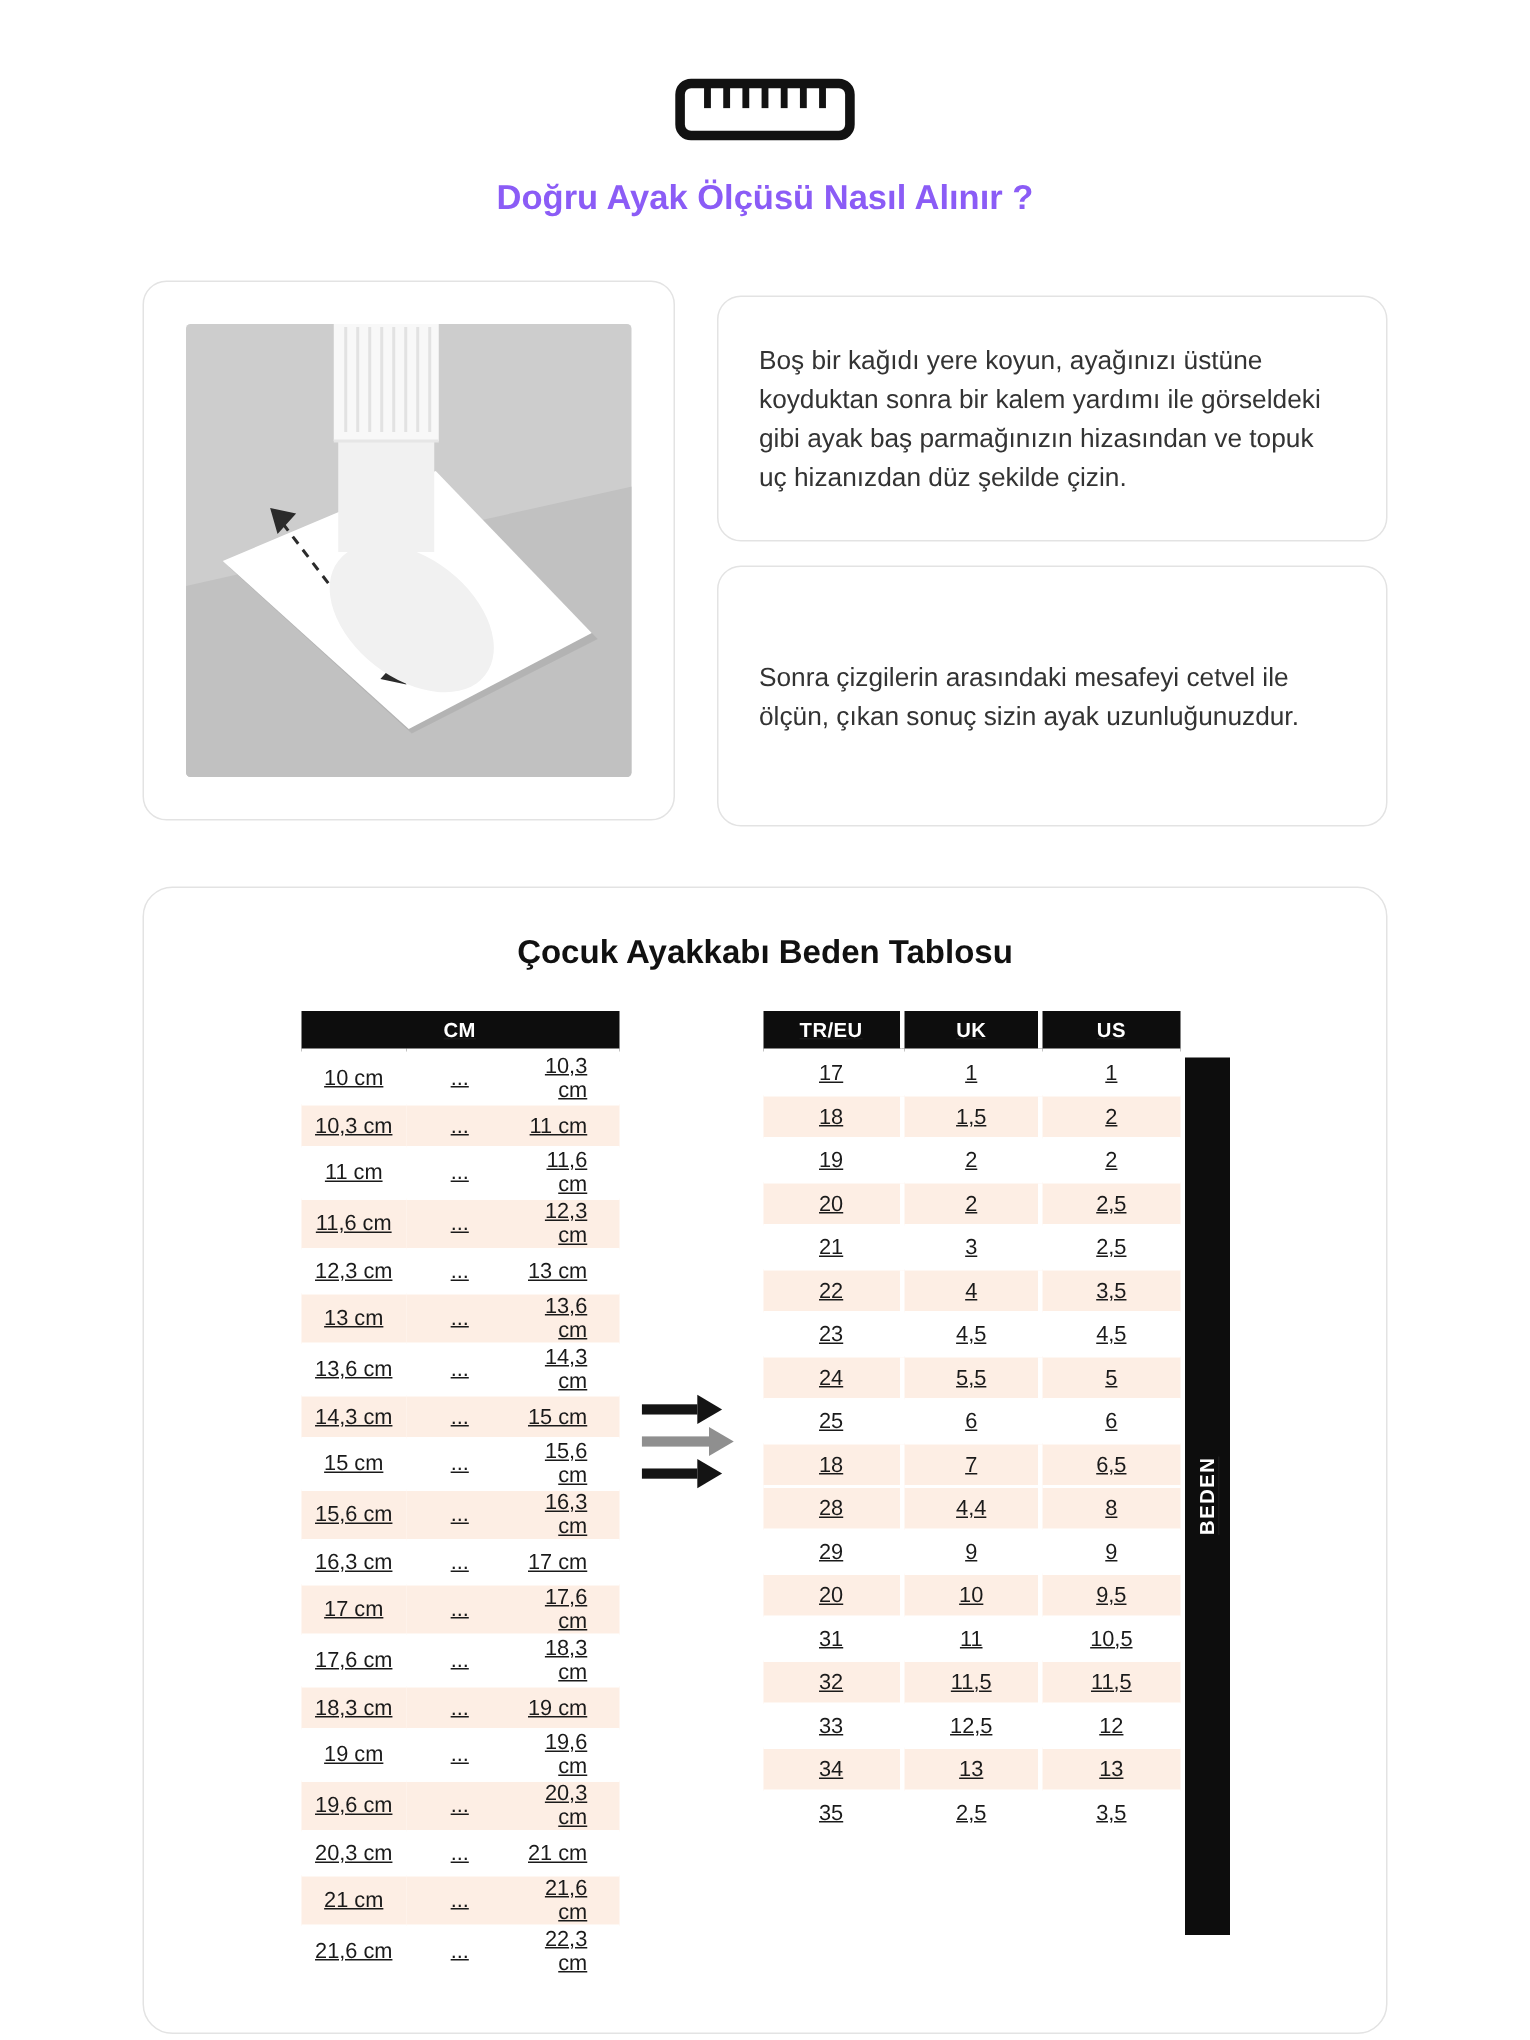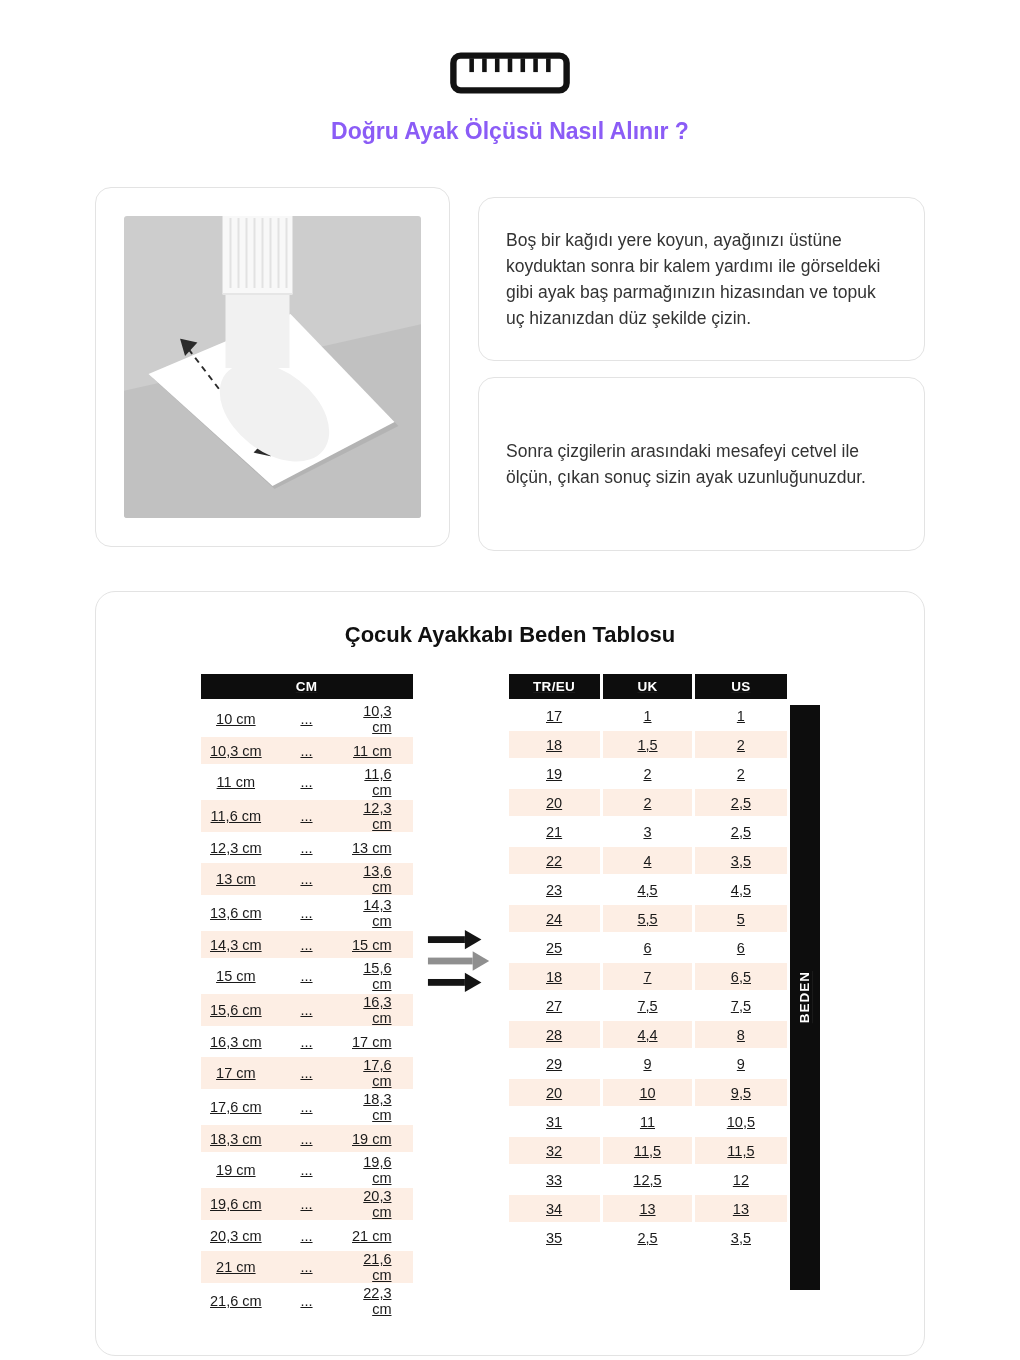--- a/index.html
+++ b/index.html
@@ -293,25 +293,20 @@
             <tr>
               <td>25</td>
               <td>6</td>
               <td>6</td>
             </tr>
             <tr class="stripe">
               <td>18</td>
               <td>7</td>
               <td>6,5</td>
             </tr>
-            <tr>
-              <td>27</td>
-              <td>7,5</td>
-              <td>7,5</td>
-            </tr>
             <tr class="stripe">
               <td>28</td>
               <td>4,4</td>
               <td>8</td>
             </tr>
             <tr>
               <td>29</td>
               <td>9</td>
               <td>9</td>
             </tr>

